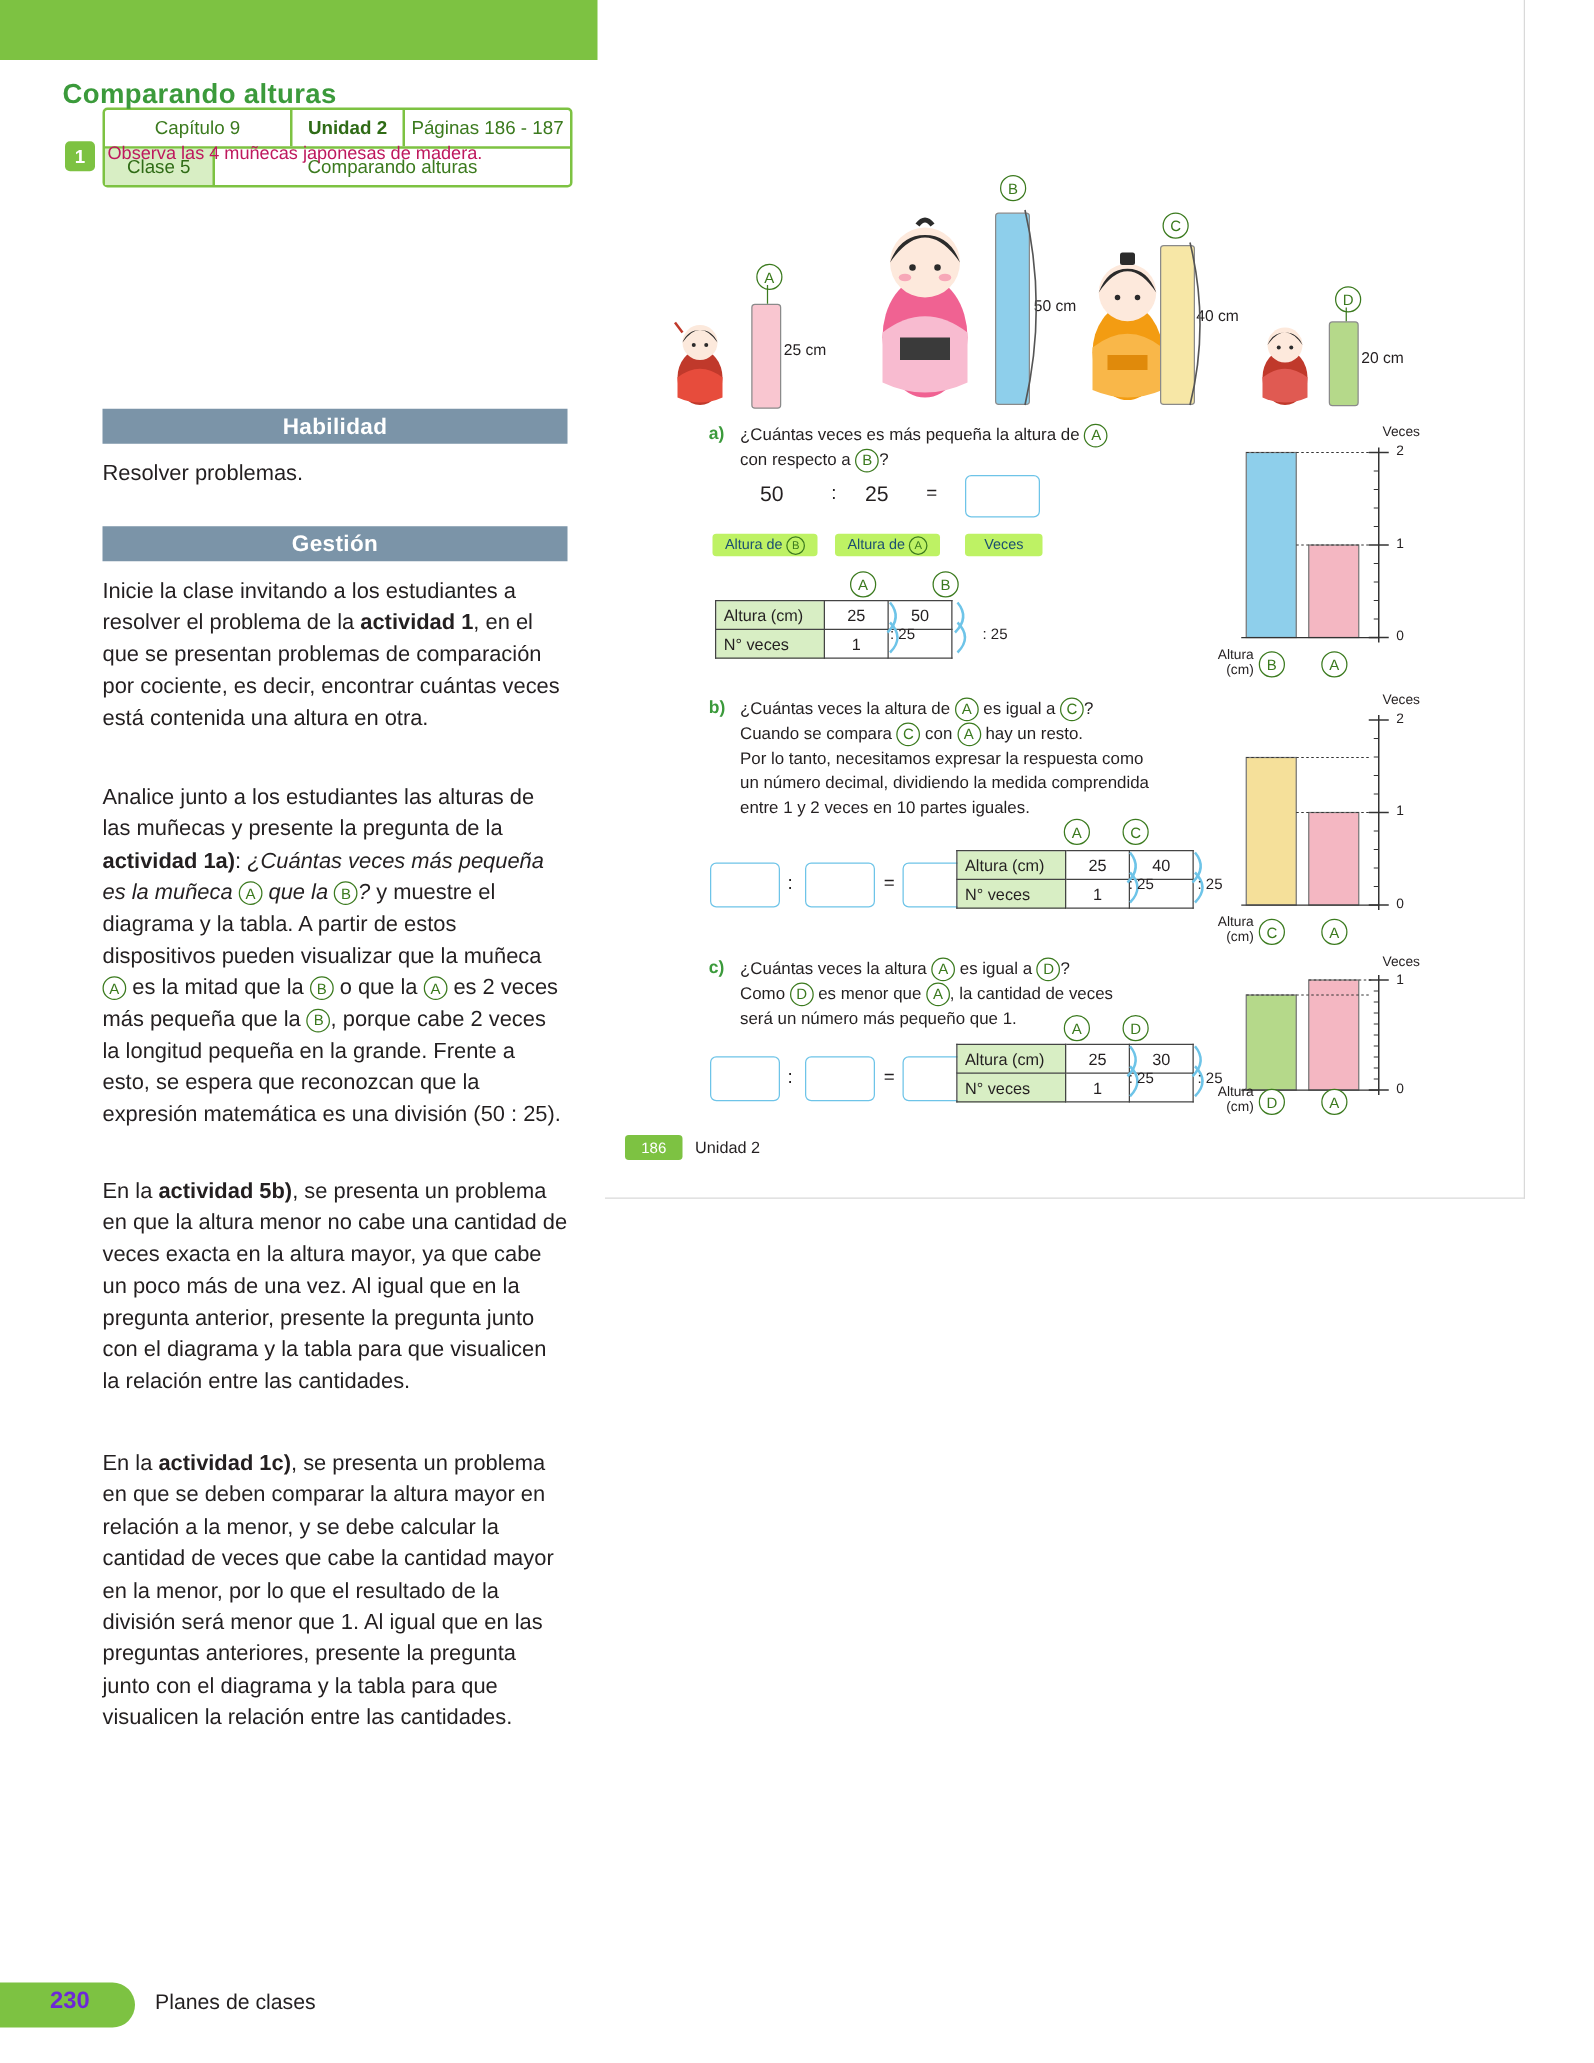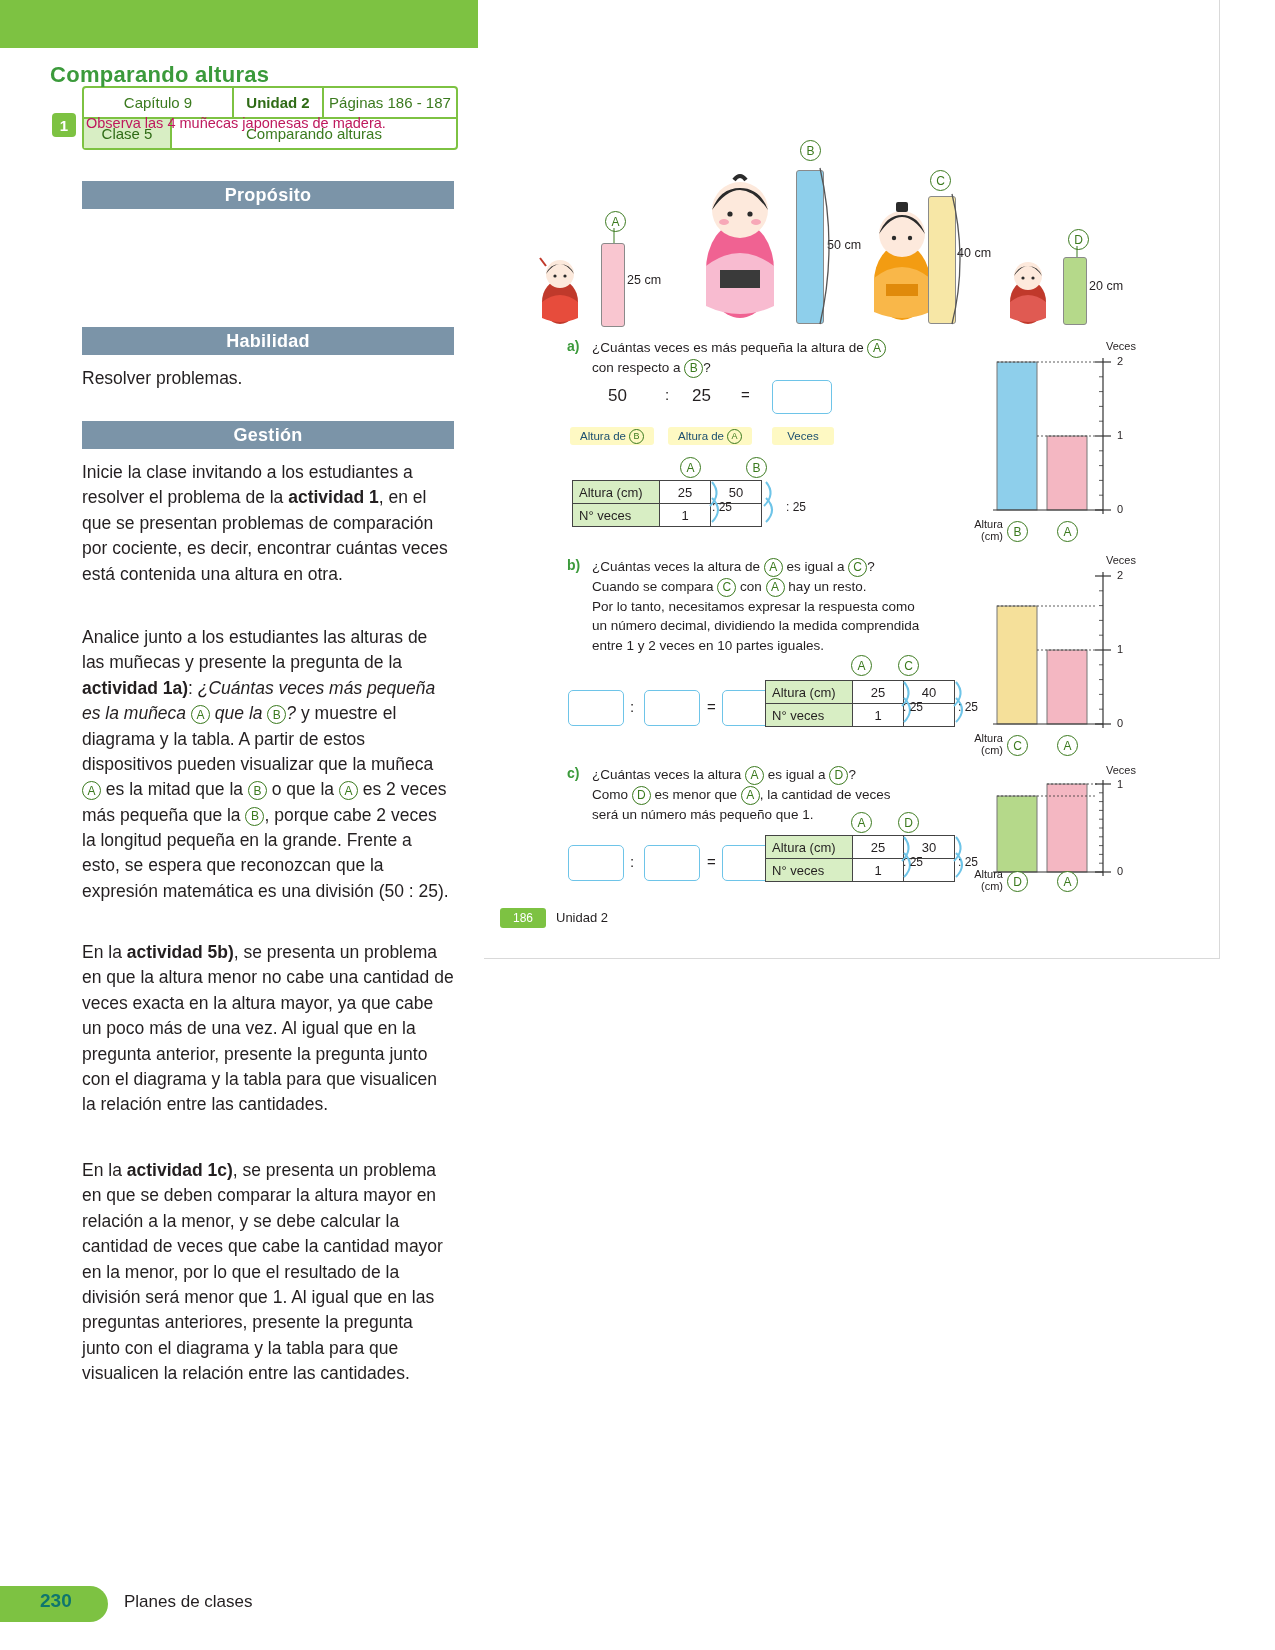--- a/index.html
+++ b/index.html
@@ -21,34 +21,34 @@
   .cell.titulo{flex:1;color:#3b7a1e;}
   
   .sec-bar{position:absolute;left:82px;width:372px;height:28px;background:#7b94a8;
     color:#fff;font-size:18px;font-weight:bold;display:flex;align-items:center;justify-content:center;letter-spacing:.3px;}
   .para{position:absolute;left:82px;width:372px;font-size:17.5px;line-height:1.45;color:#231f20;}
   .para b{font-weight:bold;}
   .para i{font-style:italic;}
   .circ{display:inline-flex;align-items:center;justify-content:center;width:17px;height:17px;border:1.3px solid #3b7a1e;border-radius:50%;font-size:12px;color:#3b7a1e;line-height:1;vertical-align:middle;font-style:normal;}
   
   .footer-tab{position:absolute;left:0;bottom:28px;width:108px;height:36px;background:#7dc242;border-radius:0 18px 18px 0;}
-  .footer-num{position:absolute;left:40px;bottom:38px;color:#0f766e;font-size:19px;font-weight:bold;}
+  .footer-num{position:absolute;left:40px;bottom:38px;color:#6d28d9;font-size:19px;font-weight:bold;}
   .footer-txt{position:absolute;left:124px;bottom:38px;font-size:17px;color:#231f20;}
   
   .page{position:absolute;left:484px;top:0;width:735px;height:958px;background:#fff;border-right:1px solid #d9d9d9;border-bottom:1px solid #d9d9d9;}
   .page-title{position:absolute;left:50px;top:62px;font-size:22px;font-weight:bold;color:#3b9a3b;letter-spacing:.3px;}
   .act-num{position:absolute;left:52px;top:113px;width:24px;height:24px;background:#7dc242;border-radius:4px;color:#fff;font-size:15px;font-weight:bold;display:flex;align-items:center;justify-content:center;}
   .act-txt{position:absolute;left:86px;top:115px;font-size:14.5px;color:#be185d;}
   .bar{position:absolute;border:1.4px solid #8a8a8a;border-radius:3px;}
   .lbl{position:absolute;font-size:12.5px;color:#231f20;}
   .tag{position:absolute;width:19px;height:19px;border:1.3px solid #3b7a1e;border-radius:50%;font-size:12px;color:#3b7a1e;display:flex;align-items:center;justify-content:center;background:#fff;}
   .qlet{position:absolute;font-size:14px;font-weight:bold;color:#3b9a3b;}
   .qtxt{position:absolute;font-size:13.5px;line-height:1.45;color:#231f20;}
   .eqbox{position:absolute;border:1.6px solid #6ec4e8;border-radius:5px;background:#fff;}
-  .bluelbl{position:absolute;background:#fef9c3;border-radius:3px;font-size:11.5px;color:#1c4f70;display:flex;align-items:center;justify-content:center;}
+  .bluelbl{position:absolute;background:#bef264;border-radius:3px;font-size:11.5px;color:#1c4f70;display:flex;align-items:center;justify-content:center;}
   .tbl{position:absolute;border:1.2px solid #444;font-size:13px;}
   .tbl td{border:1.2px solid #444;padding:0;text-align:center;height:22px;}
   .tbl .hd{background:#d8eec4;text-align:left;padding-left:6px;}
   .chart-lbl{position:absolute;font-size:11px;color:#231f20;}
   .pagefoot{position:absolute;left:500px;top:908px;width:46px;height:20px;background:#7dc242;border-radius:3px;color:#fff;font-size:12px;display:flex;align-items:center;justify-content:center;}
   .pagefoot-txt{position:absolute;left:556px;top:910px;font-size:13px;color:#231f20;}
   svg{overflow:visible;}
 </style>
 </head>
 <body>
@@ -62,21 +62,20 @@
       <div class="cell cap">Capítulo 9</div>
       <div class="cell uni">Unidad 2</div>
       <div class="cell pag">Páginas 186 - 187</div>
     </div>
     <div class="chip-row">
       <div class="cell clase">Clase 5</div>
       <div class="cell titulo">Comparando alturas</div>
     </div>
   </div>
 
-  <div class="sec-bar" style="top:181px">Propósito</div>
 
   <div class="sec-bar" style="top:327px">Habilidad</div>
   <div class="para" style="top:366px">Resolver problemas.</div>
 
   <div class="sec-bar" style="top:421px">Gestión</div>
 
   <div class="para" style="top:460px">
     Inicie la clase invitando a los estudiantes a resolver el problema de la <b>actividad 1</b>, en el que se presentan problemas de comparación por cociente, es decir, encontrar cuántas veces está contenida una altura en otra.
   </div>
 

